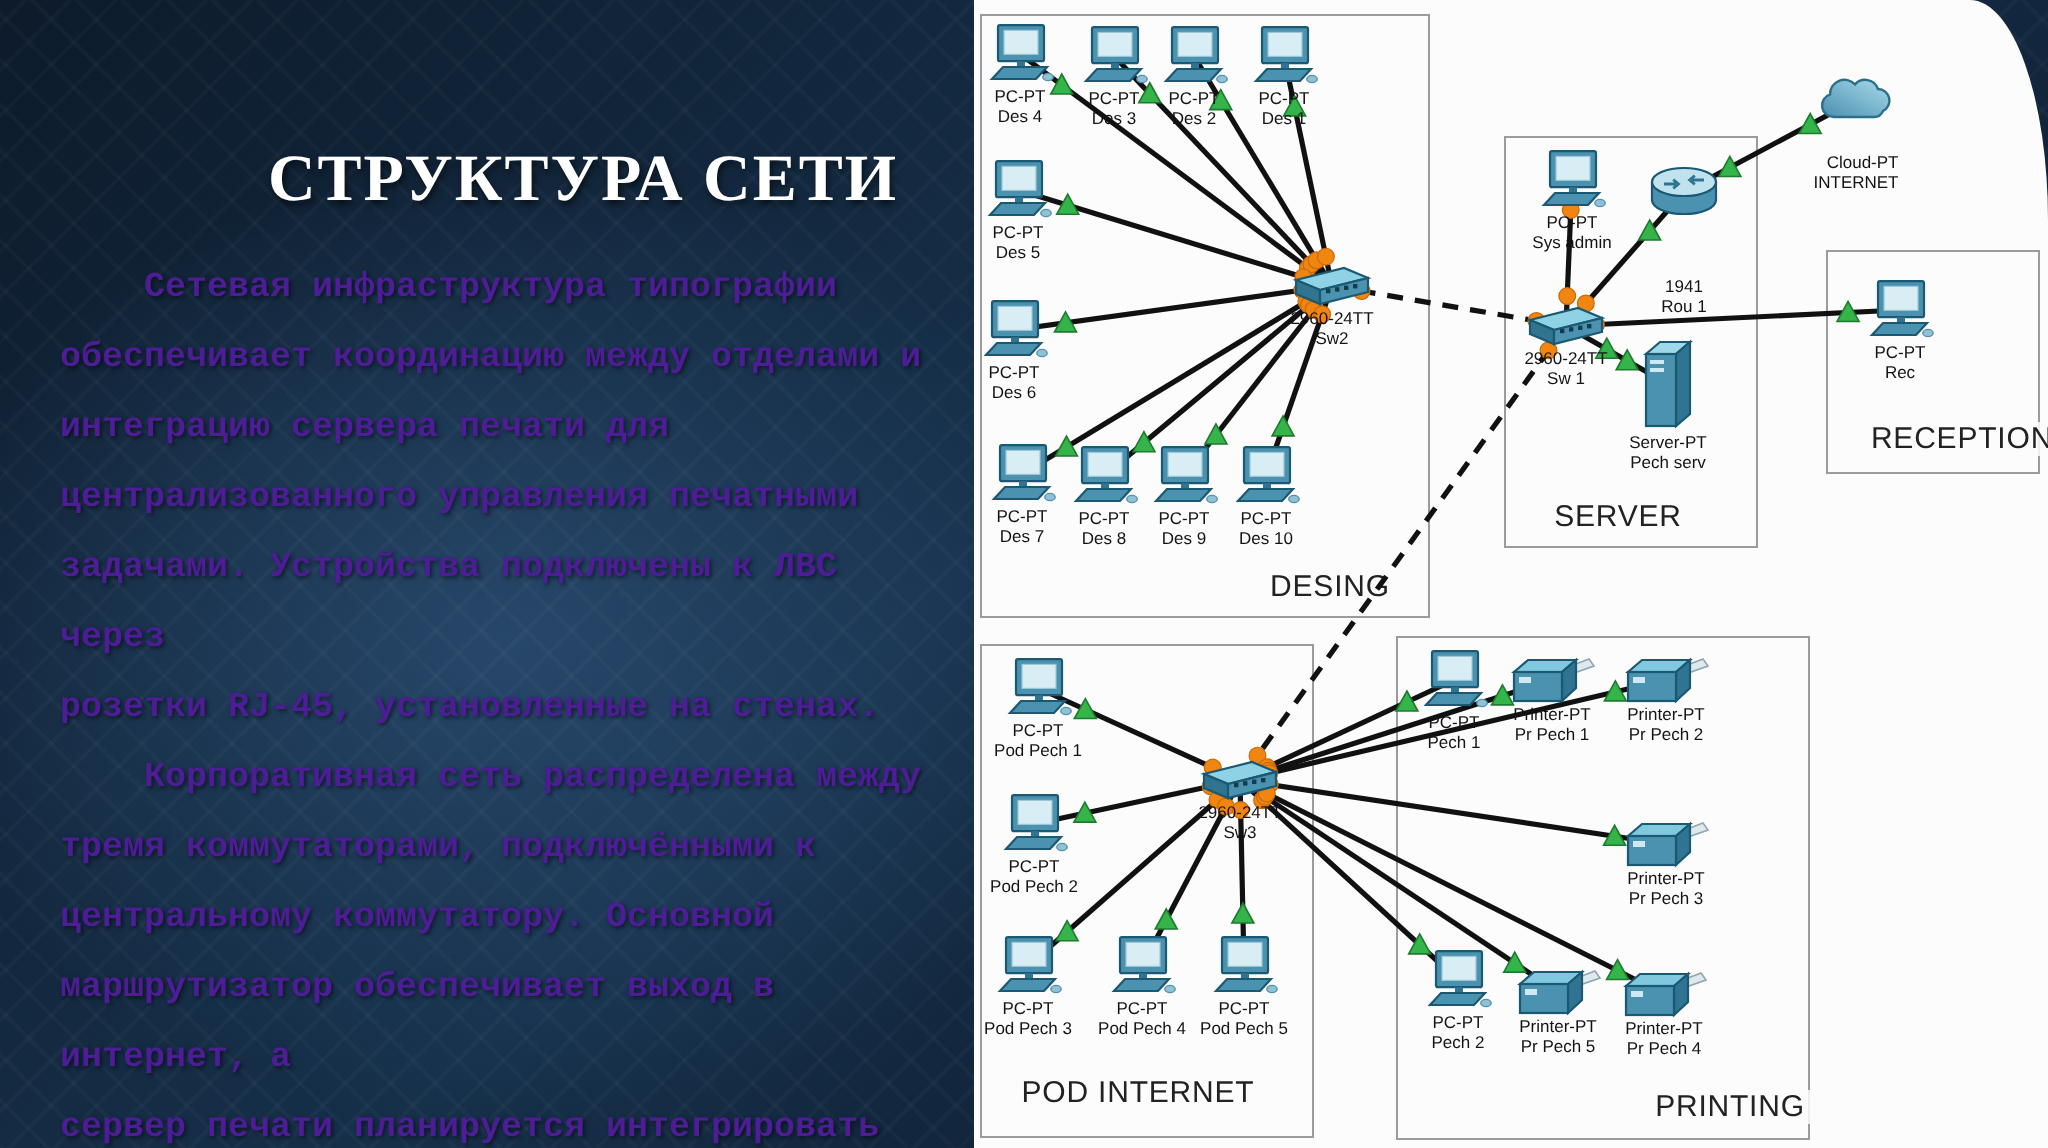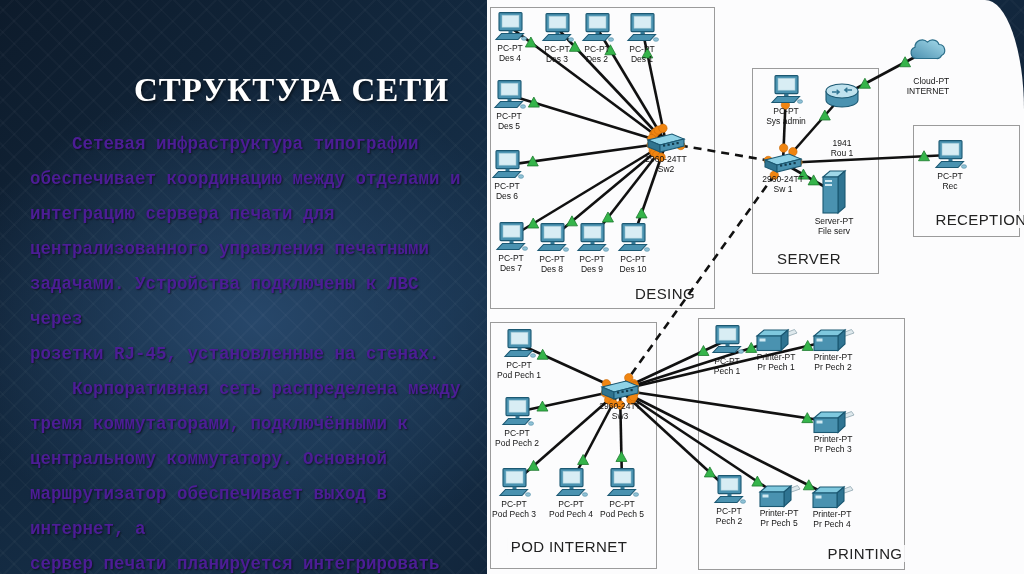--- a/index.html
+++ b/index.html
@@ -296,21 +296,21 @@
     <div class="dev-label" style="left: 296px; top: 175px;">2960-24TT
 Sw 1</div>
     <div class="device" style="left: 334px; top: 169px; width: 26px; height: 46px;"><svg width="26" height="46" viewBox="0 0 26 46">
    <polygon points="2,8 9,2 24,2 17,8" fill="#9fd8e8" stroke="#1b5872" stroke-width="1.1"></polygon>
    <polygon points="17,8 24,2 24,38 17,44" fill="#2f7492" stroke="#1b5872" stroke-width="1.1"></polygon>
    <rect x="2" y="8" width="15" height="36" fill="#4a92b0" stroke="#1b5872" stroke-width="1.1"></rect>
    <rect x="4" y="11" width="7" height="2" fill="#cfe9f2"></rect>
    <rect x="4" y="15" width="7" height="2" fill="#cfe9f2"></rect>
  </svg></div>
     <div class="dev-label" style="left: 347px; top: 217px;">Server-PT
-File serv</div>
+Pech serv</div>
     <div class="device" style="left: 421px; top: 37px; width: 40px; height: 26px;"><svg width="40" height="26" viewBox="0 0 40 26">
    <defs>
           <linearGradient id="cgrad" x1="0" y1="1" x2="1" y2="0">
      <stop offset="0" stop-color="#4a8fae"></stop>
             <stop offset="1" stop-color="#a8dcec"></stop>
    </linearGradient>
         </defs>
    <path d="M9,21.5 A5.8,5.8 0 0 1 7,10.2 A7.2,7.2 0 0 1 19.5,5.2 A6.8,6.8 0 0 1 31,7.5 A5.8,5.8 0 0 1 33.5,18.5 A5,5 0 0 1 28.5,21.5 Z" fill="url(#cgrad)" stroke="#2c6f8a" stroke-width="1.2"></path>
  </svg></div>
     <div class="dev-label" style="left: 441px; top: 77px; text-align: right;">Cloud-PT

